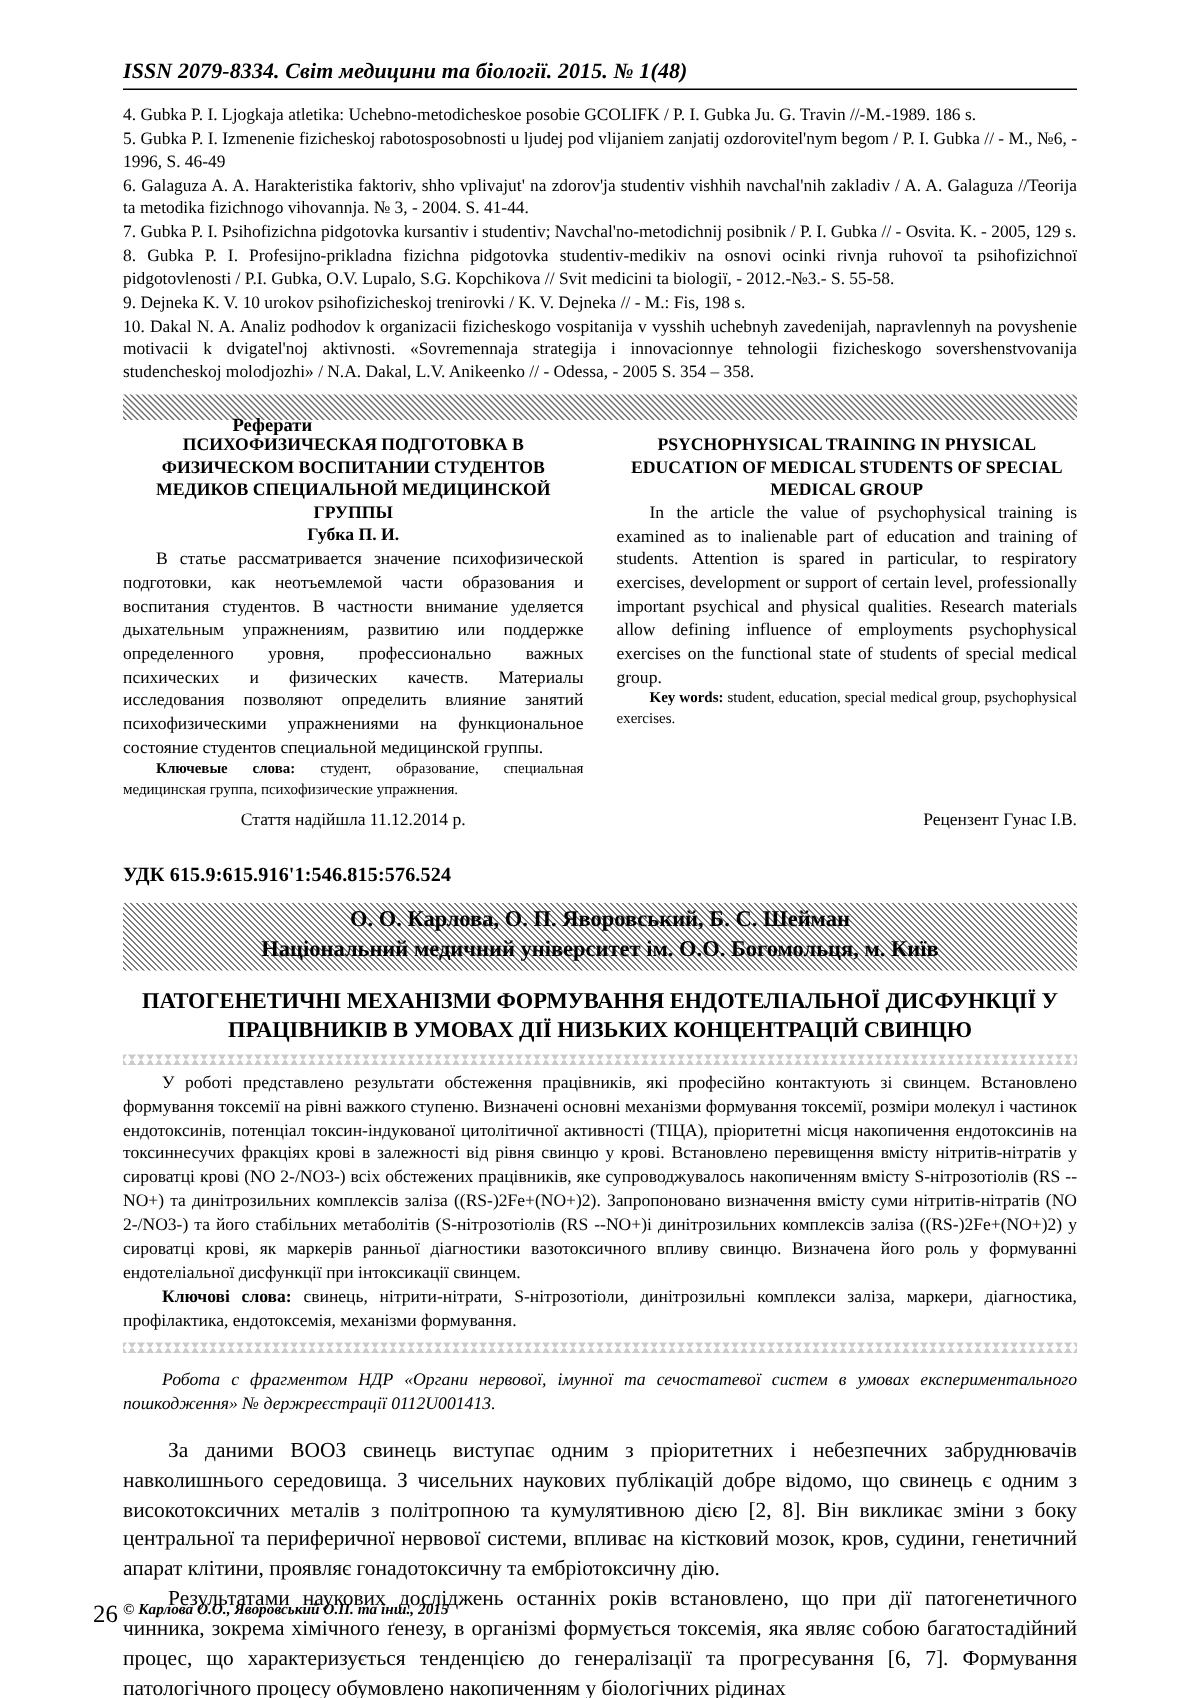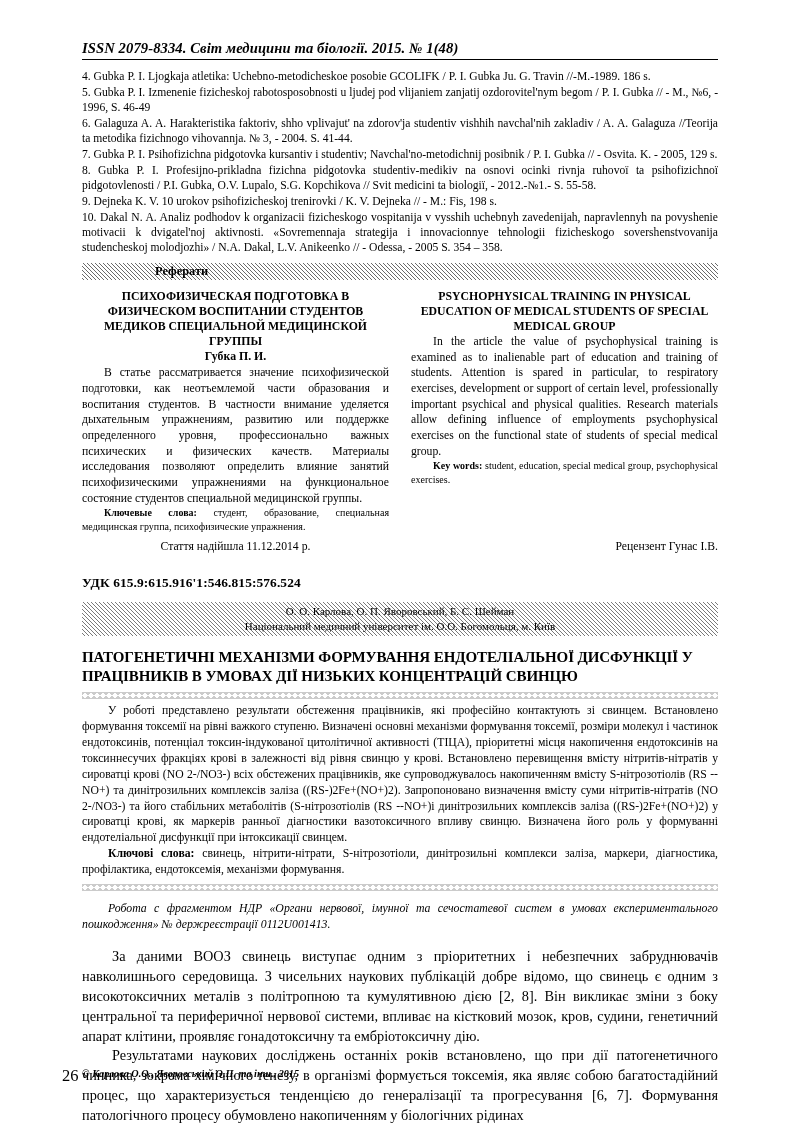--- a/index.html
+++ b/index.html
@@ -61,21 +61,21 @@
     position: relative;
     background-image: repeating-linear-gradient(
         45deg,
         #6a6a6a 0px, #6a6a6a 1px,
         #ffffff 1px, #ffffff 3px);
     background-size: 4px 4px;
   }
   .banner-label {
     position: absolute;
     left: 68px;
-    top: 0px;
+    top: 12px;
     font-size: 12.4px;
     font-weight: bold;
     line-height: 17px;
     color: #000;
     padding: 0 5px;
     font-family: "Liberation Serif", serif;
   }
 
   
   .abstract-cols {
@@ -146,29 +146,30 @@
     margin-top: 11px;
     padding: 2px 0 3px 0;
     background-image: repeating-linear-gradient(
         45deg,
         #7a7a7a 0px, #7a7a7a 1px,
         #ffffff 1px, #ffffff 3px);
     background-size: 4px 4px;
     text-align: center;
   }
   .authors-band div {
-    font-weight: normal;
-    font-size: 11px;
+    font-weight: bold;
+    font-size: 15px;
     line-height: 1.33;
     color: #000;
   }
 
   
   .art-title {
     margin-top: 12px;
+    text-align: center;
     font-weight: bold;
     font-size: 15.0px;
     line-height: 1.26;
     text-transform: uppercase;
     letter-spacing: -0.1px;
   }
 
   
   .zigzag {
     height: 7px;
@@ -252,21 +253,21 @@
   <div class="content">
 
     <div class="running-head">ISSN 2079-8334. Світ медицини та біології. 2015. № 1(48)</div>
     <div class="head-rule"></div>
 
     <div class="refs">
       <p>4. Gubka P. I. Ljogkaja atletika: Uchebno-metodicheskoe posobie GCOLIFK / P. I. Gubka Ju. G. Travin //-M.-1989. 186 s.</p>
       <p>5. Gubka P. I. Izmenenie fizicheskoj rabotosposobnosti u ljudej pod vlijaniem zanjatij ozdorovitel'nym begom / P. I. Gubka // - M., №6, - 1996, S. 46-49</p>
       <p>6. Galaguza A. A. Harakteristika faktoriv, shho vplivajut' na zdorov'ja studentiv vishhih navchal'nih zakladiv / A. A. Galaguza //Teorija ta metodika fizichnogo vihovannja. № 3, - 2004. S. 41-44.</p>
       <p>7. Gubka P. I. Psihofizichna pidgotovka kursantiv i studentiv; Navchal'no-metodichnij posibnik / P. I. Gubka // - Osvita. K. - 2005, 129 s.</p>
-      <p>8. Gubka P. I. Profesijno-prikladna fizichna pidgotovka studentiv-medikiv na osnovi ocinki rivnja ruhovoї ta psihofizichnoї pidgotovlenosti / P.I. Gubka, O.V. Lupalo, S.G. Kopchikova // Svit medicini ta biologiї, - 2012.-№1.- S. 55-58.</p>
+      <p>8. Gubka P. I. Profesijno-prikladna fizichna pidgotovka studentiv-medikiv na osnovi ocinki rivnja ruhovoї ta psihofizichnoї pidgotovlenosti / P.I. Gubka, O.V. Lupalo, S.G. Kopchikova // Svit medicini ta biologiї, - 2012.-№3.- S. 55-58.</p>
       <p>9. Dejneka K. V. 10 urokov psihofizicheskoj trenirovki / K. V. Dejneka // - M.: Fis, 198 s.</p>
       <p>10. Dakal N. A. Analiz podhodov k organizacii fizicheskogo vospitanija v vysshih uchebnyh zavedenijah, napravlennyh na povyshenie motivacii k dvigatel'noj aktivnosti. «Sovremennaja strategija i innovacionnye tehnologii fizicheskogo sovershenstvovanija studencheskoj molodjozhi» / N.A. Dakal, L.V. Anikeenko // - Odessa, - 2005 S. 354 – 358.</p>
     </div>
 
     <div class="banner">
       <span class="banner-label">Реферати</span>
     </div>
 
     <div class="abstract-cols">
       <div class="abs-col">

